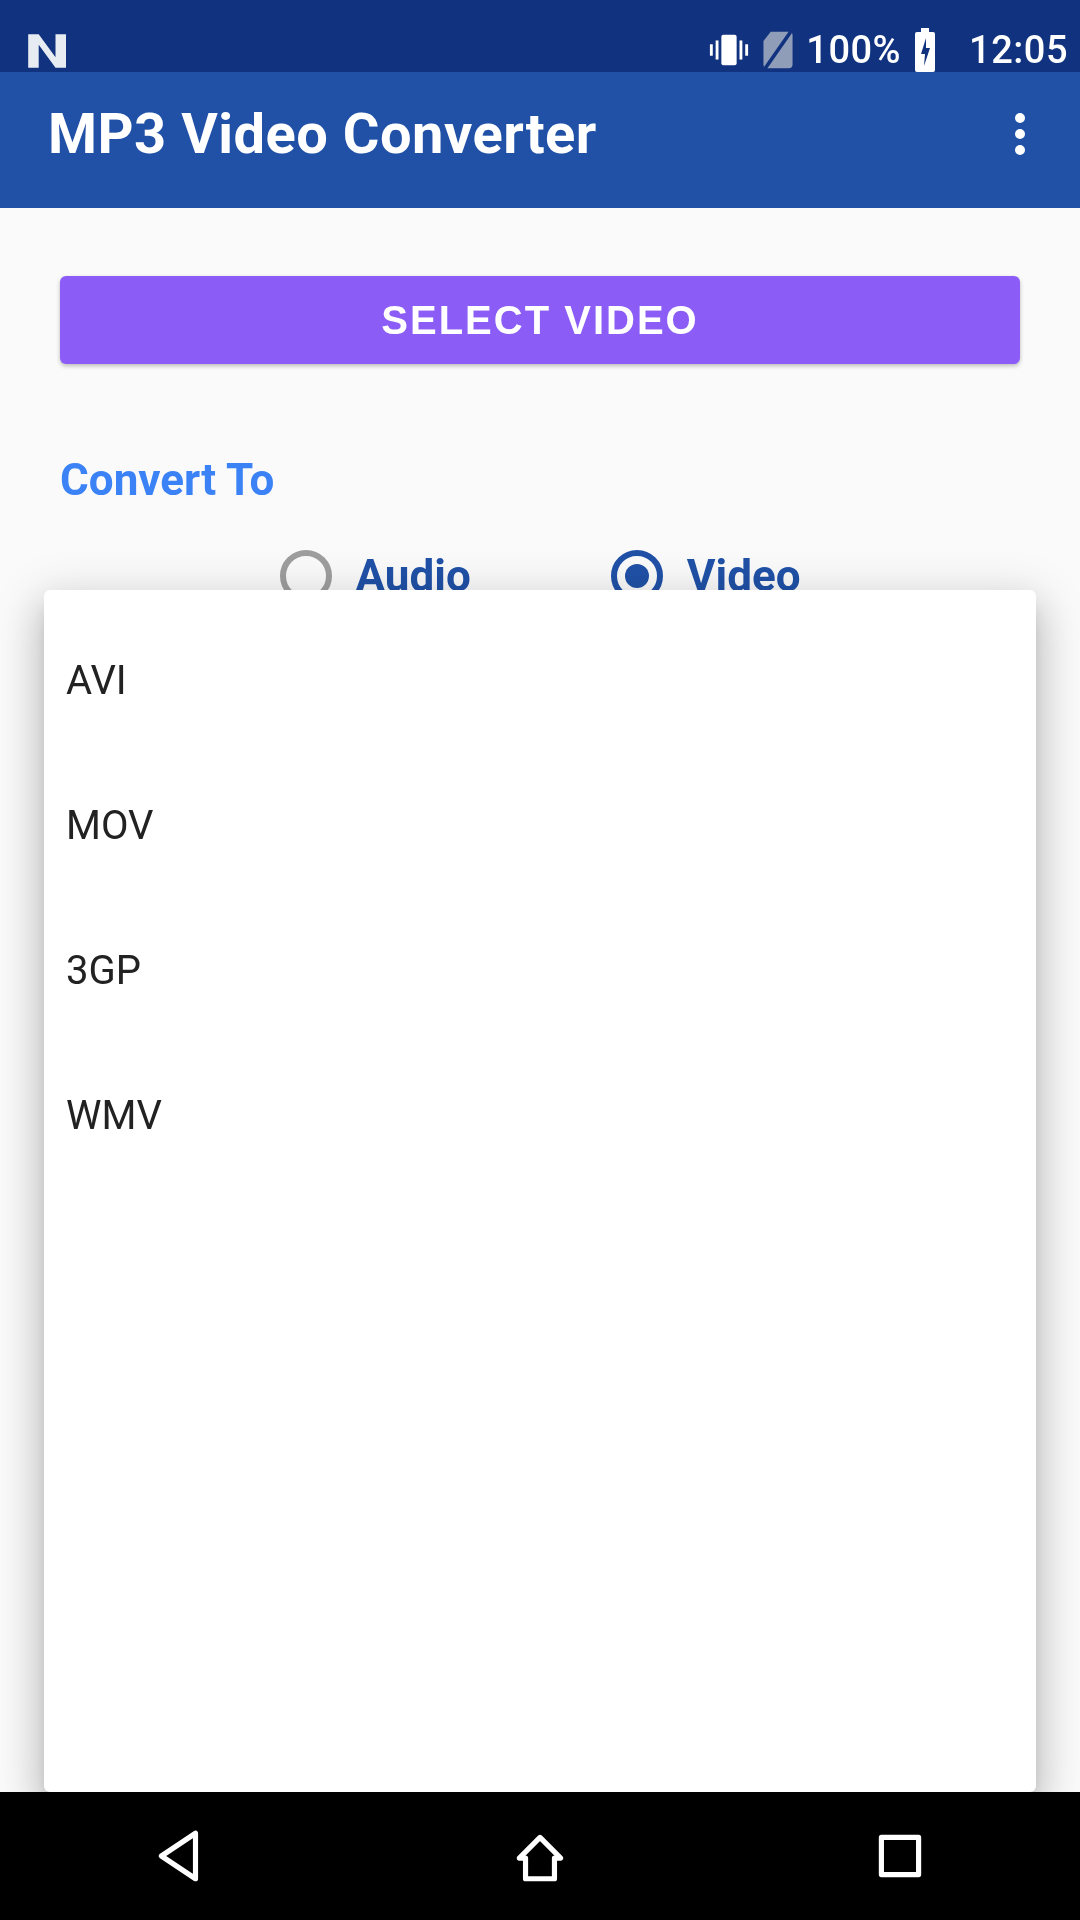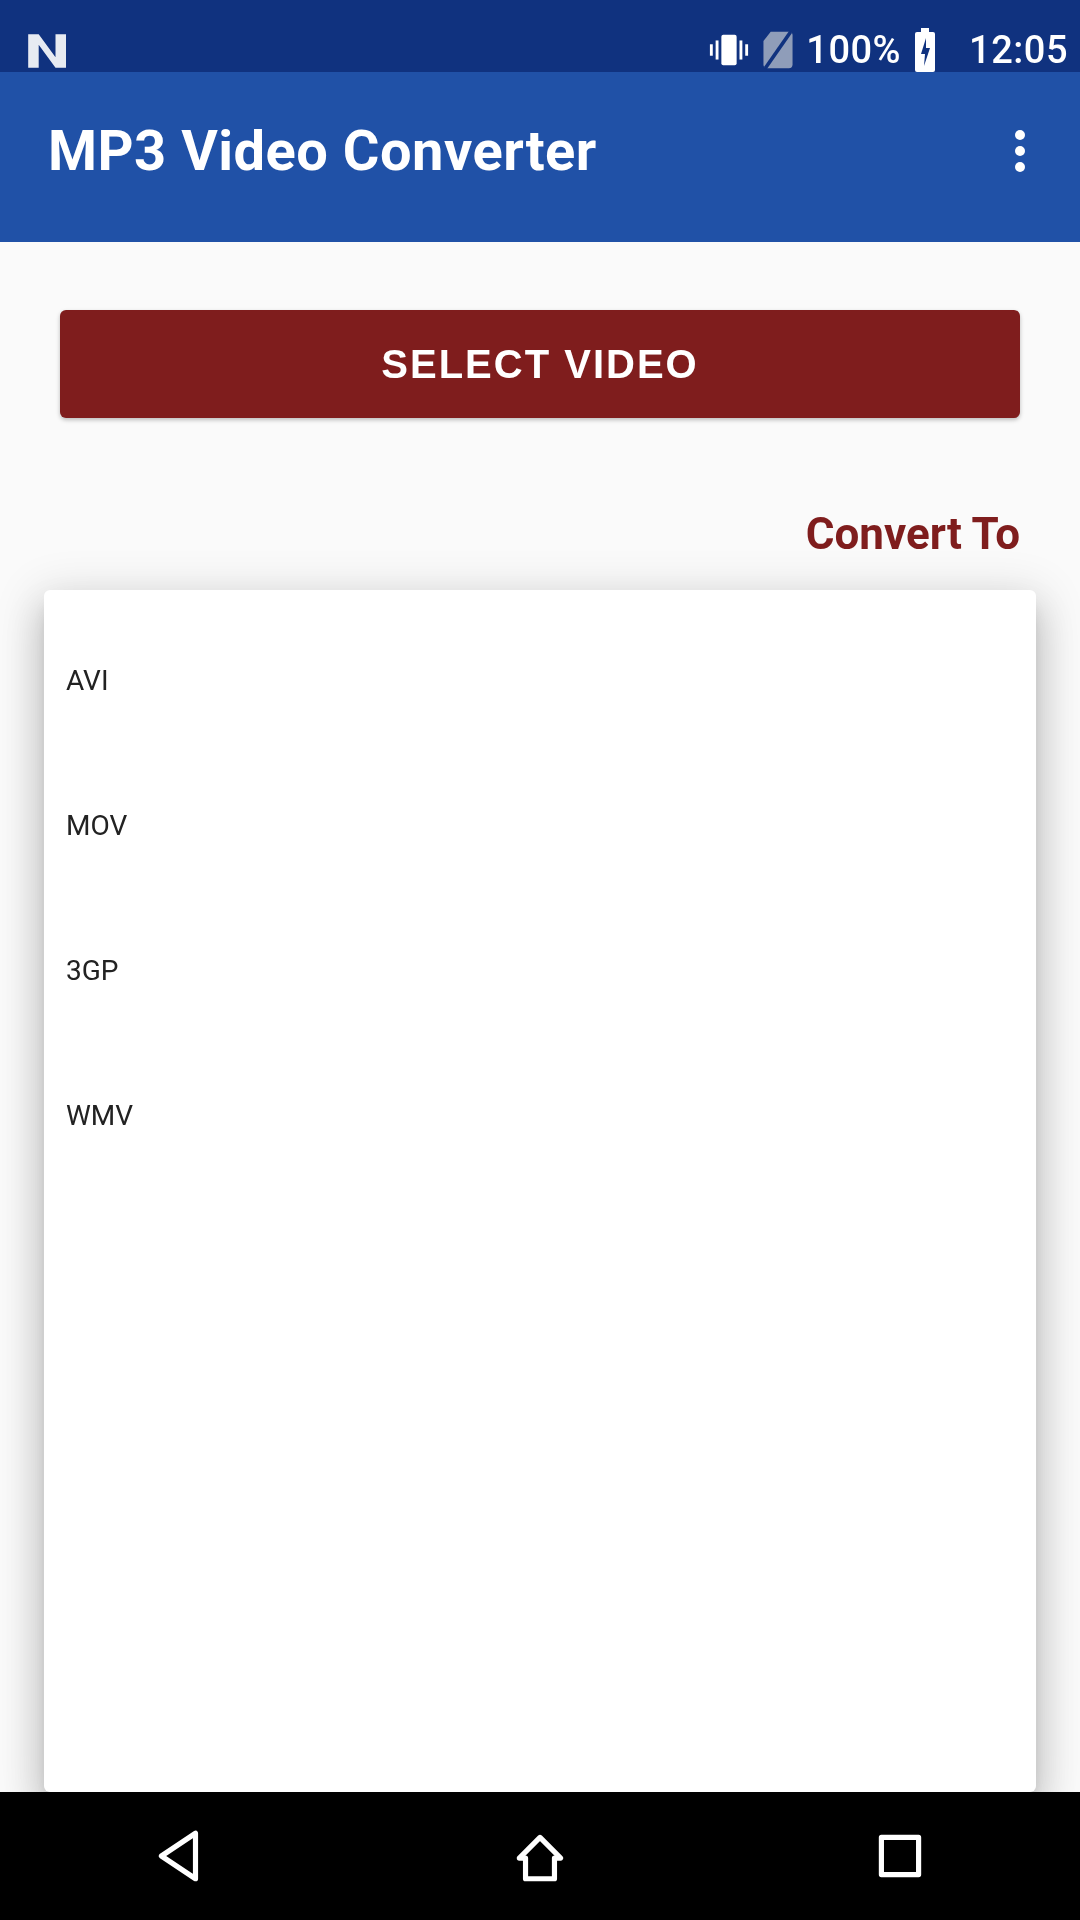--- a/index.html
+++ b/index.html
@@ -40,21 +40,21 @@
   .vibrate-icon svg { width: 42px; height: 42px; display: block; }
 
   
   .no-sim-icon svg { width: 36px; height: 40px; display: block; }
 
   
   .battery-icon svg { width: 28px; height: 44px; display: block; }
 
   
   .app-bar {
-    height: 170px;
+    height: 136px;
     background: #2051a7;
     display: flex;
     align-items: center;
     justify-content: space-between;
     padding: 0 28px 12px 48px;
     text-align: right;
   }
   .app-title {
     color: #fff;
     font-size: 56px;
@@ -70,34 +70,34 @@
     cursor: pointer;
   }
   .overflow-btn svg { width: 12px; height: 44px; }
 
   
   .content {
     padding: 68px 60px 0;
   }
   .select-video-btn {
     width: 100%;
-    height: 108px;
-    background: #7f1d1d;
+    height: 88px;
+    background: #8b5cf6;
     border: none;
     border-radius: 6px;
     color: #fff;
     font-size: 40px;
     font-weight: 700;
     letter-spacing: 2px;
     cursor: pointer;
     box-shadow: 0 2px 4px rgba(0,0,0,0.25);
   }
   .section-title {
-    text-align: right;
-    color: #7f1d1d;
+    text-align: left;
+    color: #3b82f6;
     font-size: 44px;
     font-weight: 700;
     margin-top: 90px;
   }
   .radio-row {
     display: flex;
     justify-content: center;
     gap: 140px;
     margin-top: 44px;
   }
@@ -143,21 +143,21 @@
       0 11px 15px -7px rgba(0,0,0,0.20);
     overflow: hidden;
   }
   .popup-list {
     padding: 18px 22px 0;
   }
   .popup-item {
     height: 145px;
     display: flex;
     align-items: center;
-    font-size: 28px;
+    font-size: 40px;
     color: #222;
     cursor: pointer;
   }
 
   
   .nav-bar {
     position: absolute;
     left: 0; right: 0; bottom: 0;
     height: 128px;
     background: #000;

